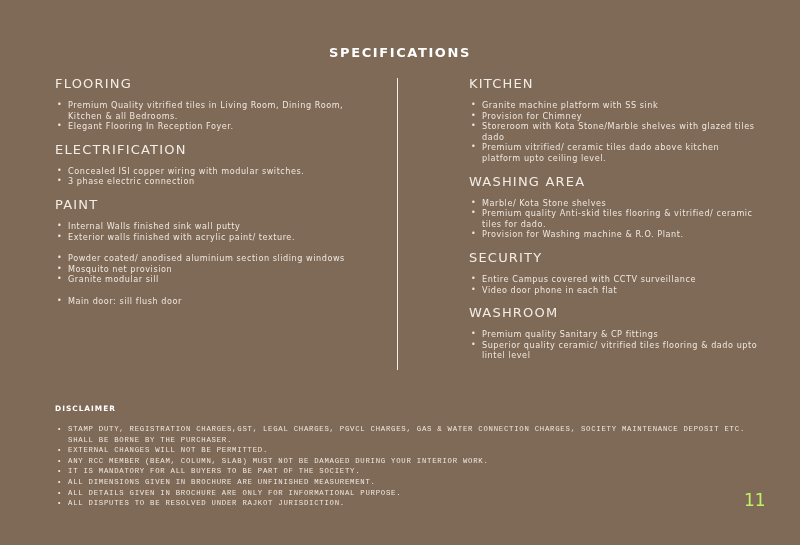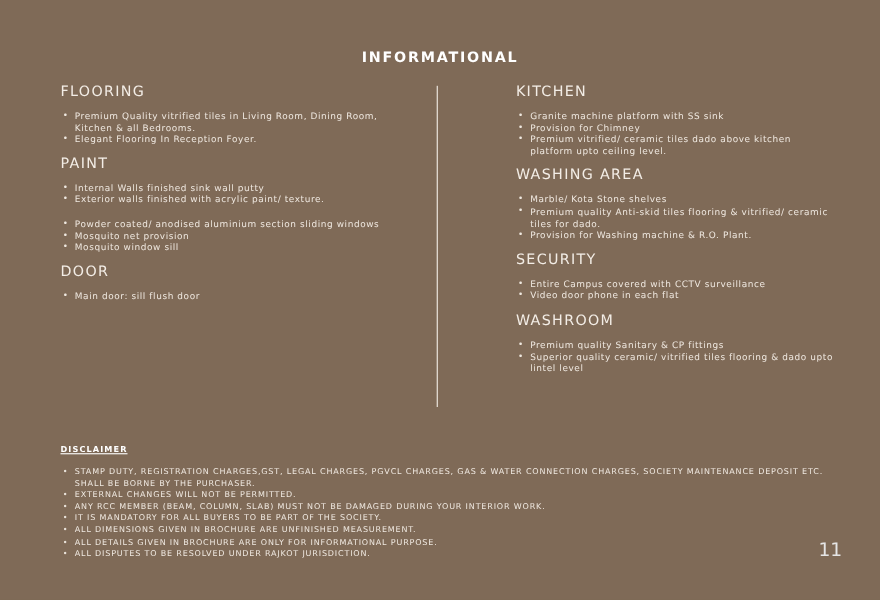--- a/index.html
+++ b/index.html
@@ -32,78 +32,84 @@
       font-size: 8.1px; letter-spacing: 0.55px; line-height: 10.6px;
       color: #efe8e0;
     }
     ul.items li::before {
       content: "•"; position: absolute; left: 2px; top: 0; font-size: 8px;
     }
     .disclaimer { position: absolute; left: 55px; top: 404px; width: 700px; }
     .disc-head {
       font-size: 7.4px; font-weight: bold; letter-spacing: 1px; color: #ffffff;
       margin-bottom: 11px;
-      text-decoration: underline;
     }
     ul.disc { list-style: none; margin: 0; padding: 0; }
     ul.disc li {
       position: relative; padding-left: 13px;
       font-size: 7.3px; letter-spacing: 0.75px; line-height: 10.6px;
-      color: #efe8e0; text-transform: uppercase;
+      color: #efe8e0; text-transform: uppercase; font-family: Liberation Mono, monospace;
     }
     ul.disc li::before { content: "•"; position: absolute; left: 2px; top: 0; }
     .page-num {
       position: absolute; left: 744px; top: 490px;
-      font-size: 17px; color: #e5e5e5; font-family: "DejaVu Sans", sans-serif;
+      font-size: 17px; color: #bef264; font-family: "DejaVu Sans", sans-serif;
       font-weight: normal;
     }
   </style>
 </head>
 <body>
 
-<div class="title">INFORMATIONAL</div>
+<div class="title">SPECIFICATIONS</div>
 
 <div class="col left">
   <div>
     <div class="sec-head">FLOORING</div>
     <ul class="items">
       <li>Premium Quality vitrified tiles in Living Room, Dining Room, Kitchen &amp; all Bedrooms.</li>
       <li>Elegant Flooring In Reception Foyer.</li>
+    </ul>
+  </div>
+  <div>
+    <div class="sec-head">ELECTRIFICATION</div>
+    <ul class="items">
+      <li>Concealed ISI copper wiring with modular switches.</li>
+      <li>3 phase electric connection</li>
     </ul>
   </div>
   <div>
     <div class="sec-head">PAINT</div>
     <ul class="items">
       <li>Internal Walls finished sink wall putty</li>
       <li>Exterior walls finished with acrylic paint/ texture.</li>
     </ul>
   </div>
   <div>
     <ul class="items">
       <li>Powder coated/ anodised aluminium section sliding windows</li>
       <li>Mosquito net provision</li>
-      <li>Mosquito window sill</li>
+      <li>Granite modular sill</li>
     </ul>
   </div>
   <div>
-    <div class="sec-head">DOOR</div>
     <ul class="items">
       <li>Main door: sill flush door</li>
     </ul>
   </div>
 </div>
 
 <div class="divider"></div>
 
 <div class="col right">
   <div>
     <div class="sec-head">KITCHEN</div>
     <ul class="items">
       <li>Granite machine platform with SS sink</li>
       <li>Provision for Chimney</li>
+      <li>Storeroom with Kota Stone/Marble shelves with glazed tiles dado</li>
       <li>Premium vitrified/ ceramic tiles dado above kitchen platform upto ceiling level.</li>
     </ul>
   </div>
   <div>
     <div class="sec-head">WASHING AREA</div>
     <ul class="items">
       <li>Marble/ Kota Stone shelves</li>
       <li>Premium quality Anti-skid tiles flooring &amp; vitrified/ ceramic tiles for dado.</li>
       <li>Provision for Washing machine &amp; R.O. Plant.</li>
     </ul>

